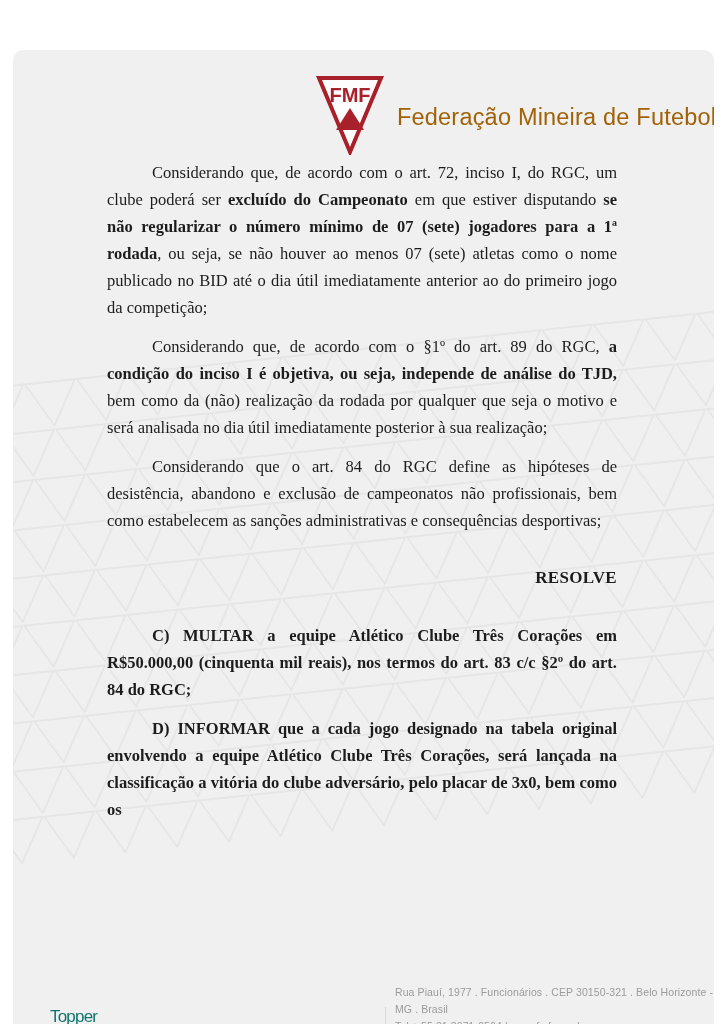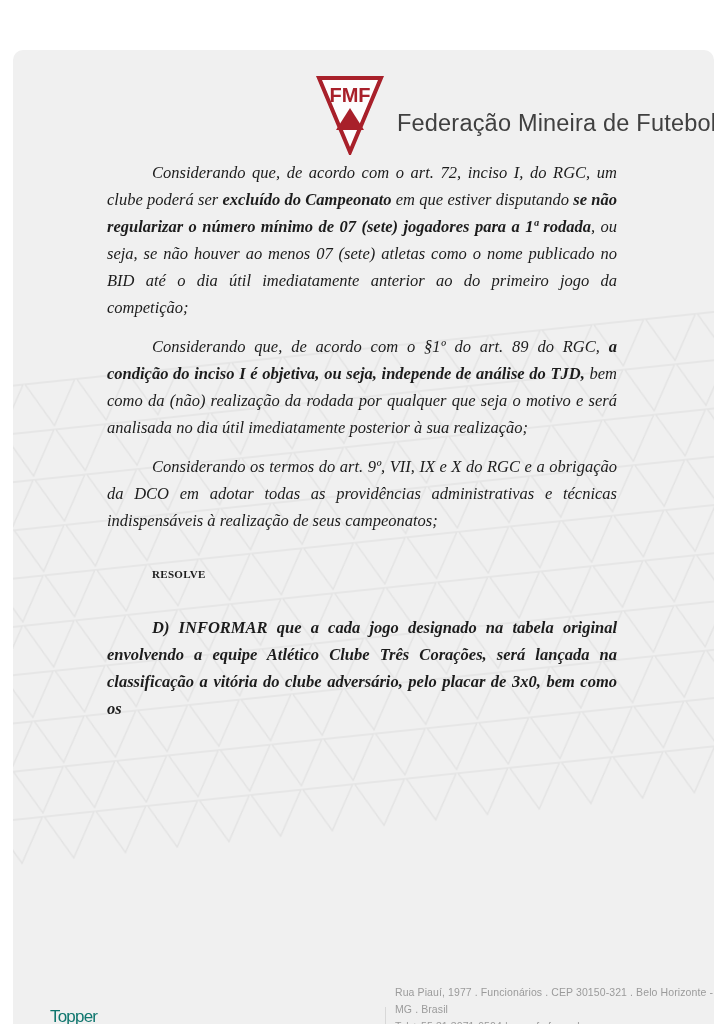--- a/index.html
+++ b/index.html
@@ -11,41 +11,40 @@
     position:absolute;left:13px;top:50px;width:701px;height:1011px;
     background:#f0f0f0;overflow:hidden;border-radius:10px;
   }
   .watermark{
     position:absolute;left:-70px;top:295px;width:900px;height:480px;
     transform:rotate(-6deg);z-index:0;pointer-events:none;
   }
   .header{position:relative;z-index:1;height:105px;}
   .fmf-logo{position:absolute;left:302px;top:25px;width:70px;height:80px;}
   .org-name{
-    position:absolute;left:384px;top:60px;
-    font-size:23.5px;color:#404040;letter-spacing:0.2px;white-space:nowrap;
+    position:absolute;left:384px;top:54px;
+    font-size:23.5px;color:#a16207;letter-spacing:0.2px;white-space:nowrap;
   }
   .doc-body{
     position:relative;z-index:1;
     padding:4px 97px 0 94px;
     color:#1c1c1c;
   }
   .doc-par{
     font-family:"Liberation Serif",serif;
     font-size:16.5px;line-height:27px;
     text-align:justify;text-indent:45px;
     margin:0 0 12px 0;
-    font-style:italic;
   }
   .doc-par b{font-weight:bold;}
   .bold-par{font-weight:bold;}
   .resolve-heading{
     font-family:"Liberation Serif",serif;
-    font-size:11px;font-weight:bold;
-    margin:34px 0 34px 45px;letter-spacing:0.3px;
+    font-size:17px;font-weight:bold;
+    margin:34px 0 34px 45px;letter-spacing:0.3px;text-align:right;
   }
   .footer{position:absolute;left:0;bottom:0;width:100%;height:70px;z-index:1;}
   .topper-logo{
     position:absolute;left:37px;bottom:34px;
     font-size:17px;font-weight:normal;color:#0f766e;
     letter-spacing:-0.8px;text-transform:lowercase;
   }
   .topper-logo::first-letter{text-transform:uppercase;}
   .footer-divider{
     position:absolute;left:372px;bottom:8px;width:1px;height:46px;
@@ -78,24 +77,25 @@
         <path d="M4,3 L66,3 L35,77 Z" fill="#fdfdfd" stroke="#a8202a" stroke-width="4" stroke-linejoin="miter"></path>
         <text x="35" y="27" text-anchor="middle" font-family="Liberation Sans, sans-serif" font-size="20" font-weight="bold" fill="#a8202a">FMF</text>
         <path d="M35,33 L49,55 L21,55 Z" fill="#a8202a"></path>
       </svg>
       <div class="org-name">Federação Mineira de Futebol</div>
     </div>
 
     <div class="doc-body">
       <p class="doc-par"><span>Considerando que, de acordo com o art. 72, inciso I, do RGC, um clube poderá ser </span><b>excluído do Campeonato</b><span> em que estiver disputando </span><b>se não regularizar o número mínimo de 07 (sete) jogadores para a 1ª rodada</b><span>, ou seja, se não houver ao menos 07 (sete) atletas como o nome publicado no BID até o dia útil imediatamente anterior ao do primeiro jogo da competição;</span></p>
       <p class="doc-par"><span>Considerando que, de acordo com o §1º do art. 89 do RGC, </span><b>a condição do inciso I é objetiva, ou seja, independe de análise do TJD,</b><span> bem como da (não) realização da rodada por qualquer que seja o motivo e será analisada no dia útil imediatamente posterior à sua realização;</span></p>
-      <p class="doc-par"><span>Considerando os termos do art. 9º, VII, IX e X do RGC e a obrigação da DCO em adotar todas as providências administrativas e técnicas indispensáveis à realização de seus campeonatos;</span></p>
+      <p class="doc-par"><span>Considerando que o art. 84 do RGC define as hipóteses de desistência, abandono e exclusão de campeonatos não profissionais, bem como estabelecem as sanções administrativas e consequências desportivas;</span></p>
 
       <div class="resolve-heading">RESOLVE</div>
 
+      <p class="doc-par bold-par"><b>C) MULTAR a equipe Atlético Clube Três Corações em R$50.000,00 (cinquenta mil reais), nos termos do art. 83 c/c §2º do art. 84 do RGC;</b></p>
       <p class="doc-par bold-par"><b>D) INFORMAR que a cada jogo designado na tabela original envolvendo a equipe Atlético Clube Três Corações, será lançada na classificação a vitória do clube adversário, pelo placar de 3x0, bem como os</b></p>
     </div>
 
     <div class="footer">
       <div class="topper-logo">Topper</div>
       <div class="footer-divider"></div>
       <div class="footer-address">
         <div>Rua Piauí, 1977 . Funcionários . CEP 30150-321 . Belo Horizonte - MG . Brasil</div>
         <div>Tel + 55 31 3071-9504 | www.fmf.com.br</div>
       </div>

